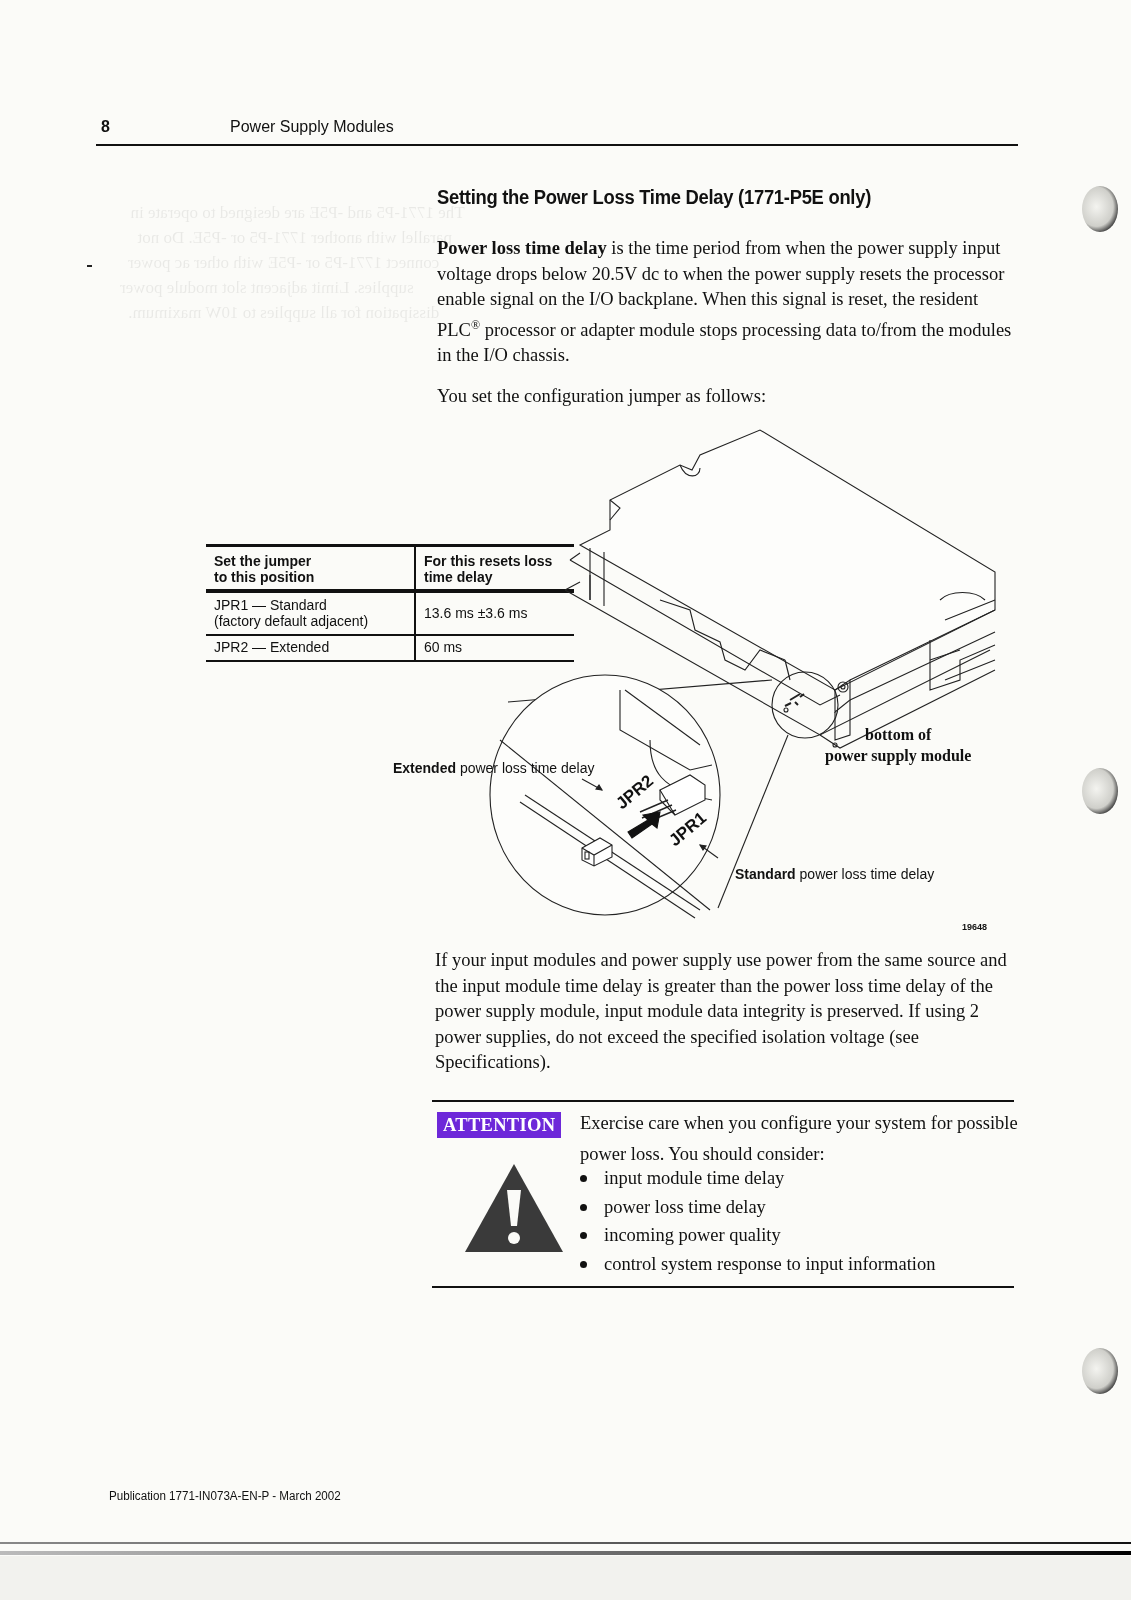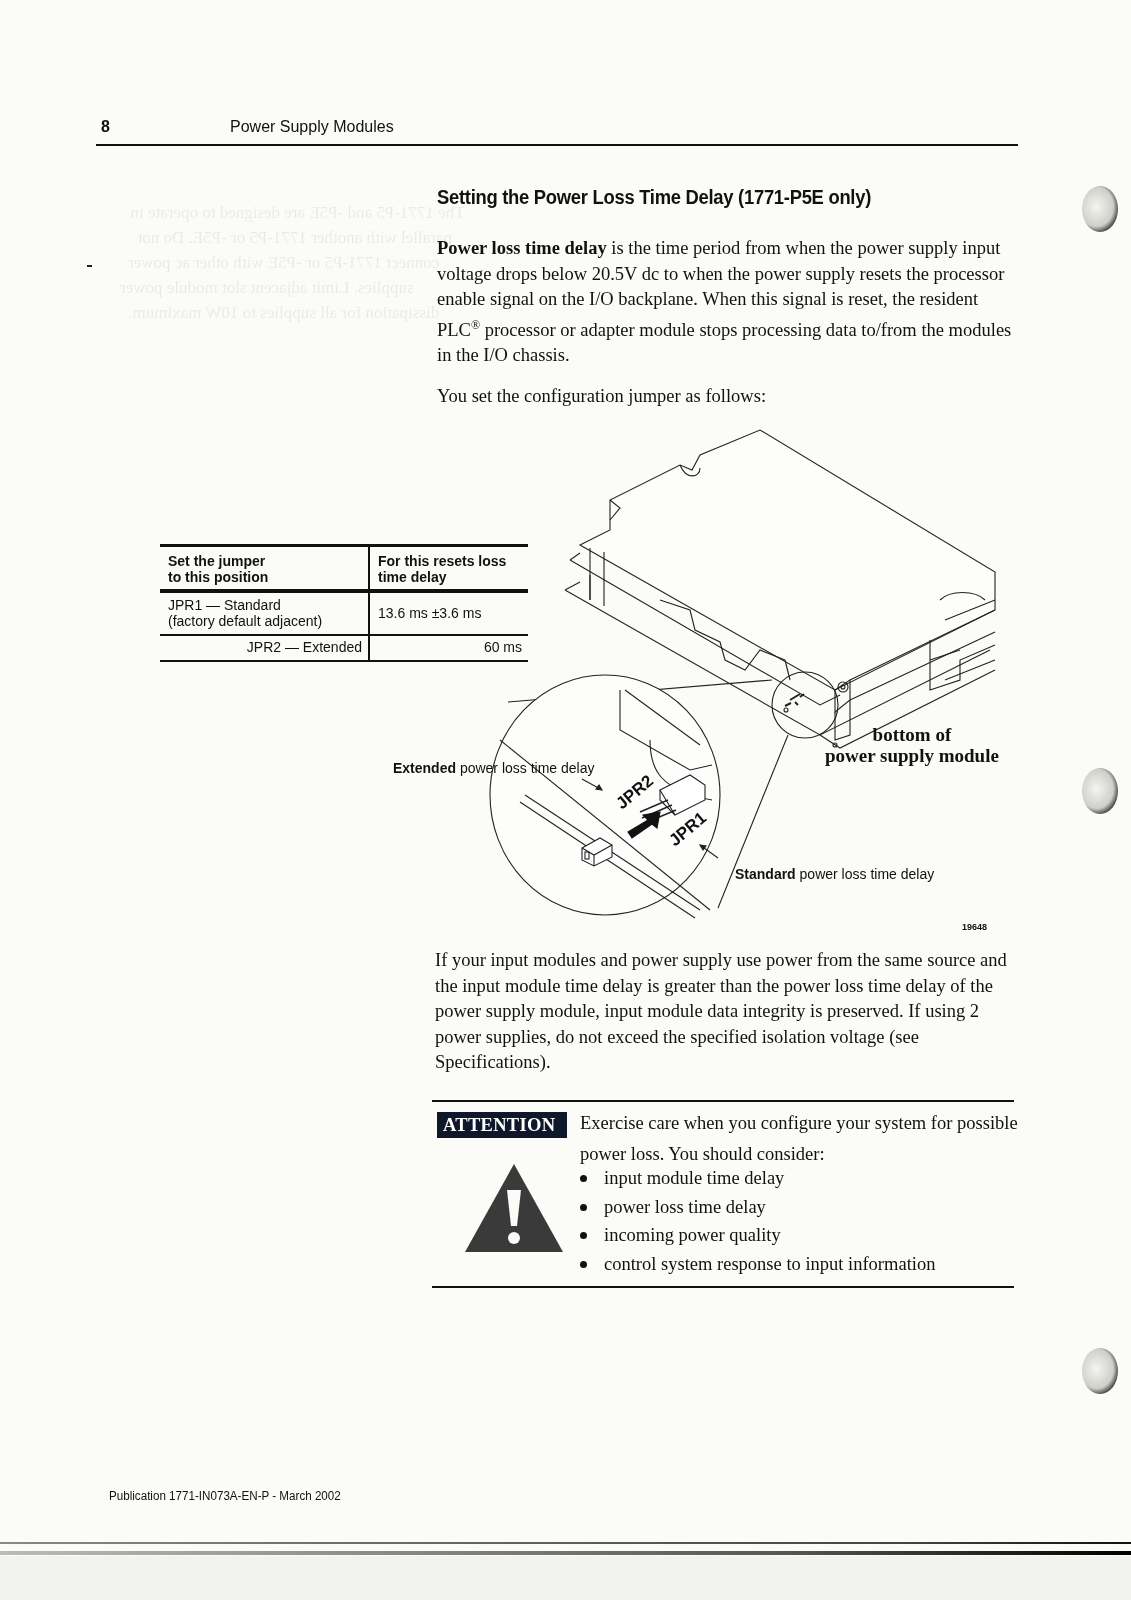--- a/index.html
+++ b/index.html
@@ -31,35 +31,35 @@
   .trule-top { height: 3px; background: #111; }
   .trow { display: flex; }
   .tcell { padding: 2px 6px 2px 8px; line-height: 16px; }
   .tc1 { width: 194px; border-right: 2px solid #111; }
   .tc2 { flex: 1; }
   .thead .tcell { font-weight: bold; font-size: 14px; padding-top: 6px; padding-bottom: 4px; transform-origin: left; }
   .trule-mid { height: 4px; background: #111; }
   .trule-thin { height: 2px; background: #111; }
   .trow.r1 .tcell { padding-top: 4px; padding-bottom: 5px; }
   .trow.r1 .tc2 { display: flex; align-items: center; }
-  .trow.r2 .tcell { padding-top: 3px; padding-bottom: 5px; text-align: right; }
+  .trow.r2 .tcell { padding-top: 3px; padding-bottom: 5px; }
 
   
   .diagram { left: 370px; top: 420px; width: 630px; height: 520px; }
   .lbl { font-family: "Liberation Sans", sans-serif; font-size: 14px; white-space: nowrap; margin-left: 14px; }
   .lbl b { font-weight: bold; }
   .lbl-ext { left: 379px; top: 760px; }
   .lbl-std { left: 721px; top: 866px; }
-  .lbl-bottom { left: 825px; top: 724px; font-family: "Liberation Serif", serif; font-weight: bold; font-size: 19px; text-align: center; line-height: 21px; }
+  .lbl-bottom { left: 825px; top: 724px; font-family: "Liberation Serif", serif; font-weight: bold; font-size: 16px; text-align: center; line-height: 21px; }
   .fig-num { left: 962px; top: 922px; font-family: "Liberation Sans", sans-serif; font-size: 9px; font-weight: bold; }
 
   
   .att-rule-top { left: 432px; top: 1100px; width: 582px; height: 2px; background: #111; }
   .att-rule-bot { left: 432px; top: 1286px; width: 582px; height: 2px; background: #111; }
-  .att-badge { left: 437px; top: 1112px; background: #0f172a; color: #fff; font-family: "Liberation Serif", serif; font-weight: bold; font-size: 18.5px; padding: 3px 12px 2px 6px; letter-spacing: 0.3px; }
+  .att-badge { left: 437px; top: 1112px; background: #6d28d9; color: #fff; font-family: "Liberation Serif", serif; font-weight: bold; font-size: 18.5px; padding: 3px 6px 2px 6px; letter-spacing: 0.3px; }
   .att-icon { left: 463px; top: 1162px; width: 102px; height: 92px; }
   .att-text { left: 580px; top: 1108px; width: 440px; font-size: 18.5px; line-height: 31px; }
   .att-list { left: 578px; top: 1164px; margin: 0; padding: 0; list-style: none; font-size: 18.5px; line-height: 28.5px; }
   .att-list li { position: relative; padding-left: 26px; }
   .att-list li::before { content: ""; position: absolute; left: 2px; top: 11px; width: 7px; height: 7px; border-radius: 50%; background: #111; }
 
   
   .footer { left: 109px; top: 1489px; font-family: "Liberation Sans", sans-serif; font-size: 12.5px; transform: scaleX(0.93); transform-origin: left; }
 
   
@@ -84,21 +84,21 @@
 <div class="abs hdr-num sans">8</div>
 <div class="abs hdr-title sans">Power Supply Modules</div>
 <div class="abs hdr-rule"></div>
 
 <div class="abs sec-title sans">Setting the Power Loss Time Delay (1771-P5E only)</div>
 
 <div class="abs para p1"><b>Power loss time delay</b><span> is the time period from when the power supply input voltage drops below 20.5V dc to when the power supply resets the processor enable signal on the I/O backplane. When this signal is reset, the resident PLC</span><sup style="font-size:12px;">®</sup><span> processor or adapter module stops processing data to/from the modules in the I/O chassis.</span></div>
 
 <div class="abs para p2">You set the configuration jumper as follows:</div>
 
-<div class="abs tbl-wrap sans" style="font-size:14px;">
+<div class="abs tbl-wrap sans" style="font-size:14px;margin-left:46px;">
   <div class="trule-top"></div>
   <div class="trow thead">
     <div class="tcell tc1">
       <div>Set the jumper</div>
       <div>to this position</div>
     </div>
     <div class="tcell tc2">
       <div>For this resets loss</div>
       <div>time delay</div>
     </div>

